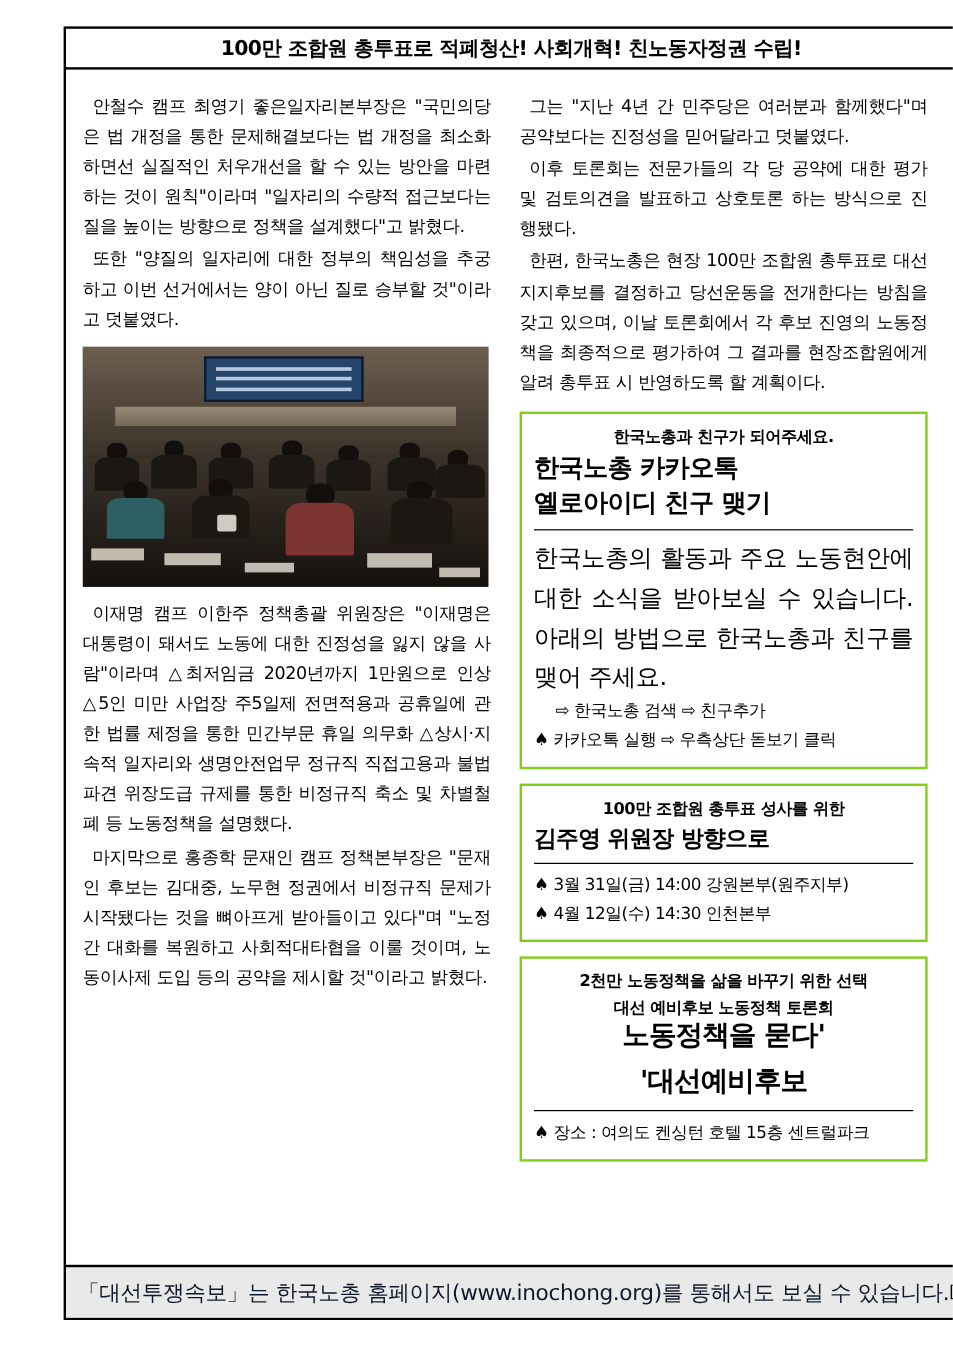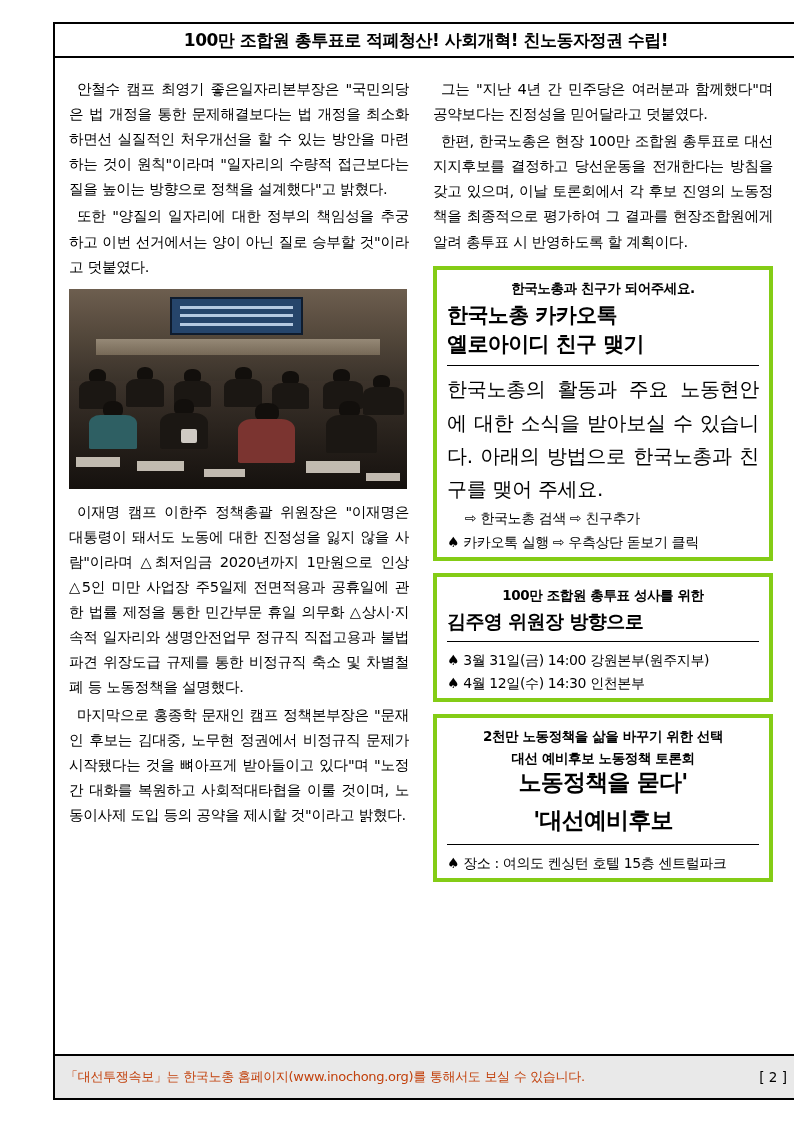--- a/index.html
+++ b/index.html
@@ -46,23 +46,23 @@
     position: absolute;
     left: 26px; top: 1054px;
     width: 742px; height: 44px;
     border-top: 2px solid #000;
     box-sizing: border-box;
     display: flex; align-items: center;
     padding: 0 10px;
     background: #e9e9e9;
   }
   .footer-text {
-    font-size: 13px;
+    font-size: 18px;
     letter-spacing: -0.3px;
-    color: #c2410c;
+    color: #0f172a;
     flex: 1;
     white-space: nowrap;
   }
   .footer-page {
     font-size: 13.5px;
     color: #000;
     white-space: nowrap;
   }
   
   .col {
@@ -132,25 +132,25 @@
     background:#7b3430;
     border-radius: 24% 24% 4% 4%;
   }
   .photo .tealshirt {
     position:absolute;
     background:#2e5f63;
     border-radius: 24% 24% 4% 4%;
   }
   
   .box {
-    border: 4px solid #84cc16;
+    border: 2px solid #84cc16;
     box-sizing: border-box;
     width: 340px;
     margin-top: 12px;
-    padding: 8px 10px 3px 10px;
+    padding: 8px 10px 10px 10px;
     background: #fff;
   }
   .box-kicker {
     text-align: center;
     font-size: 13.5px;
     font-weight: bold;
     letter-spacing: -0.4px;
     margin: 2px 0 4px 0;
     color: #000;
   }
@@ -251,20 +251,21 @@
       <div class="paper" style="left:88%; top:92%; width:10%; height:4%;"></div>
       <div class="paper" style="left:33%; top:70%; width:5%; height:7%; background:#e8e4dc; border-radius:2px;"></div>
     </div>
 
     <p class="para">이재명 캠프 이한주 정책총괄 위원장은 "이재명은 대통령이 돼서도 노동에 대한 진정성을 잃지 않을 사람"이라며 △최저임금 2020년까지 1만원으로 인상 △5인 미만 사업장 주5일제 전면적용과 공휴일에 관한 법률 제정을 통한 민간부문 휴일 의무화 △상시·지속적 일자리와 생명안전업무 정규직 직접고용과 불법파견 위장도급 규제를 통한 비정규직 축소 및 차별철폐 등 노동정책을 설명했다.</p>
     <p class="para">마지막으로 홍종학 문재인 캠프 정책본부장은 "문재인 후보는 김대중, 노무현 정권에서 비정규직 문제가 시작됐다는 것을 뼈아프게 받아들이고 있다"며 "노정간 대화를 복원하고 사회적대타협을 이룰 것이며, 노동이사제 도입 등의 공약을 제시할 것"이라고 밝혔다.</p>
   </div>
 
   <div class="col col-right">
     <p class="para">그는 "지난 4년 간 민주당은 여러분과 함께했다"며 공약보다는 진정성을 믿어달라고 덧붙였다.</p>
+    <p class="para">이후 토론회는 전문가들의 각 당 공약에 대한 평가 및 검토의견을 발표하고 상호토론 하는 방식으로 진행됐다.</p>
     <p class="para">한편, 한국노총은 현장 100만 조합원 총투표로 대선지지후보를 결정하고 당선운동을 전개한다는 방침을 갖고 있으며, 이날 토론회에서 각 후보 진영의 노동정책을 최종적으로 평가하여 그 결과를 현장조합원에게 알려 총투표 시 반영하도록 할 계획이다.</p>
 
     <div class="box">
       <div class="box-kicker">한국노총과 친구가 되어주세요.</div>
       <div class="box-title">한국노총 카카오톡</div>
       <div class="box-title">옐로아이디 친구 맺기</div>
       <hr class="box-divider">
       <p class="box-body">한국노총의 활동과 주요 노동현안에 대한 소식을 받아보실 수 있습니다. 아래의 방법으로 한국노총과 친구를 맺어 주세요.</p>
       <div class="bullet-line indent">⇨ 한국노총 검색  ⇨ 친구추가</div>
       <div class="bullet-line">♠ 카카오톡 실행  ⇨ 우측상단 돋보기 클릭</div>

